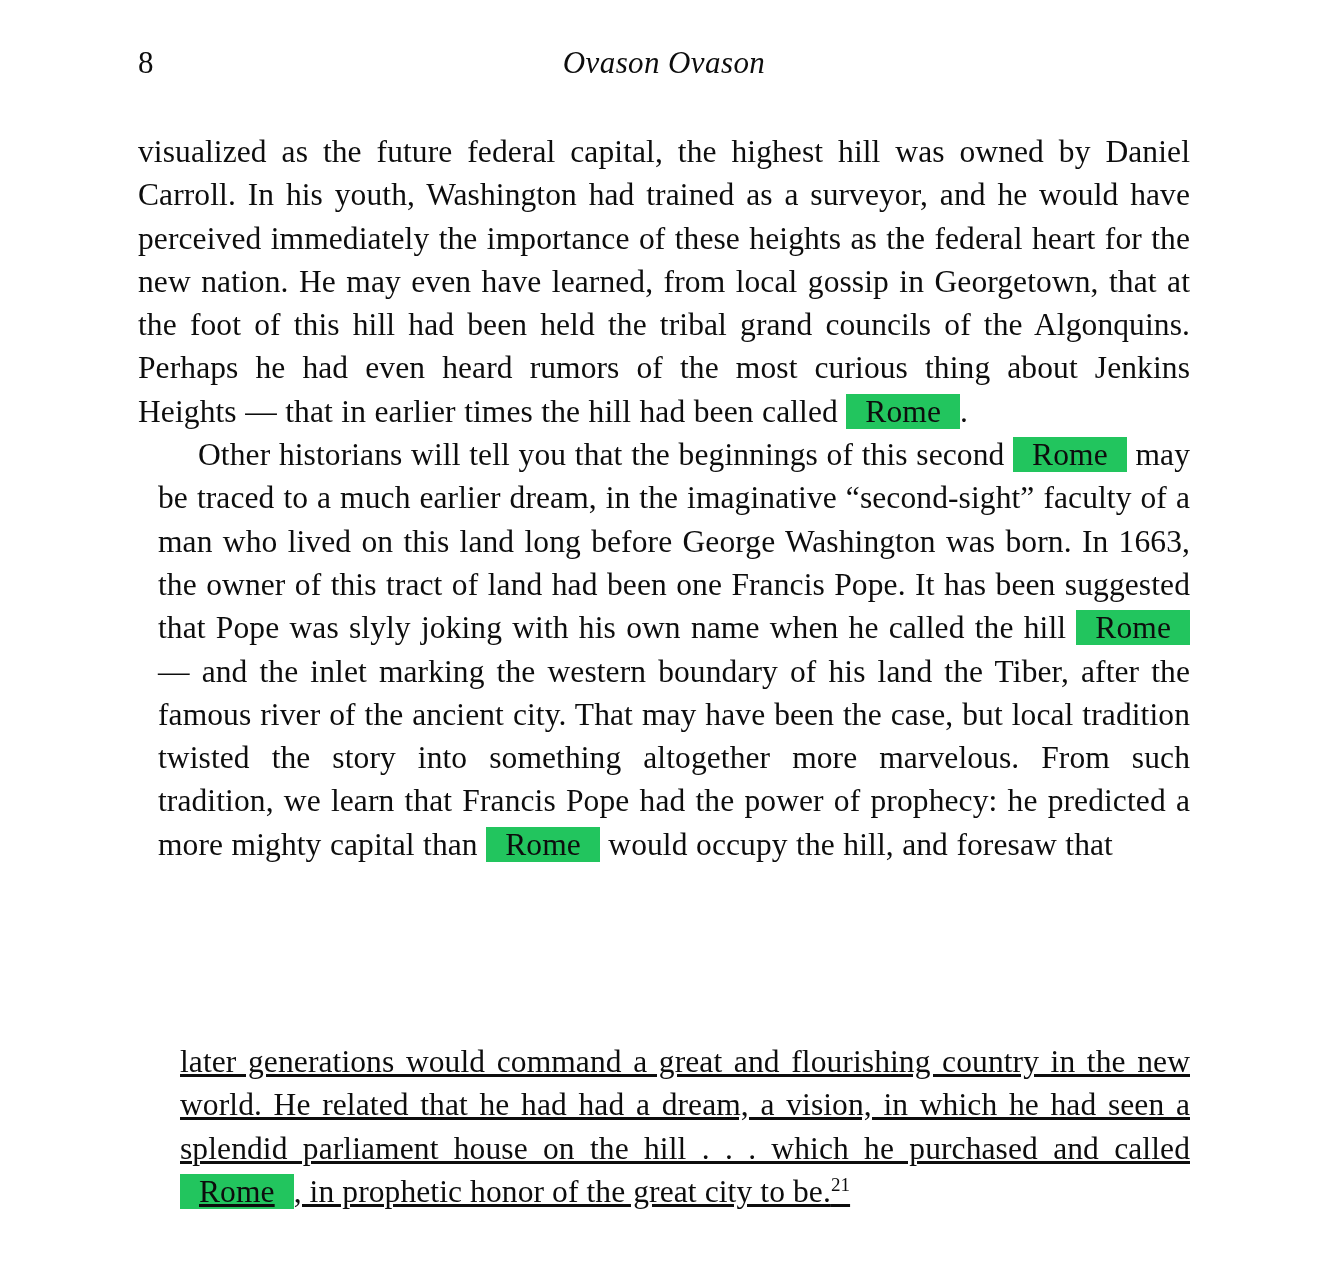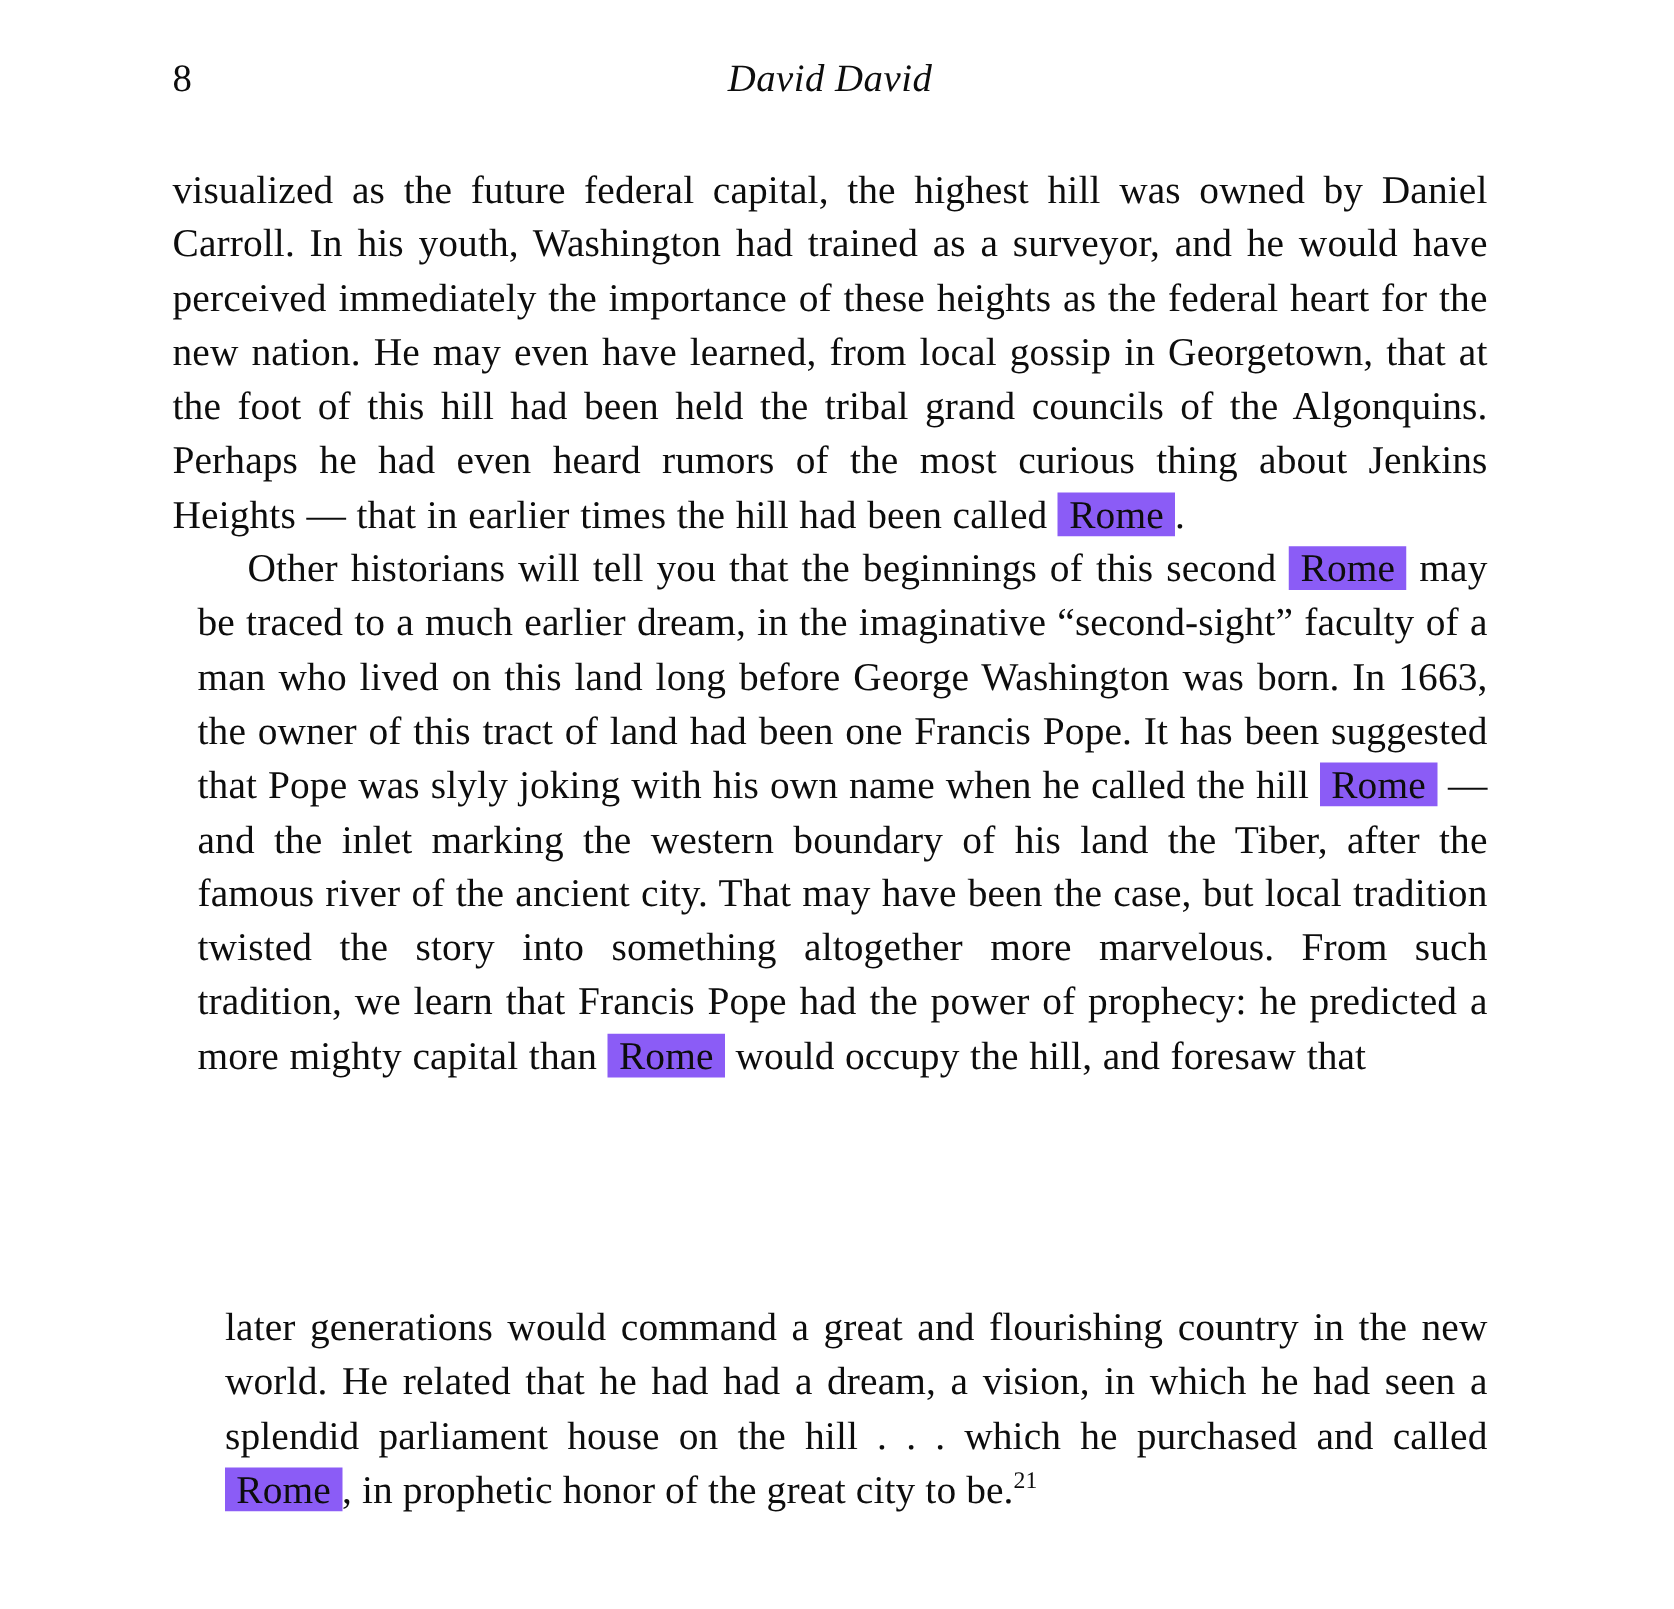--- a/index.html
+++ b/index.html
@@ -72,40 +72,41 @@
     left: 180px;
     top: 1040px;
     width: 1010px;
   }
   .quote-block p {
     margin: 0;
     font-size: 31.5px;
     line-height: 43.3px;
     text-align: justify;
     letter-spacing: 0.1px;
+    text-decoration: underline;
   }
   mark.hl {
-    background: #8b5cf6;
+    background: #22c55e;
     color: inherit;
-    padding: 0 9px;
+    padding: 0 19px;
   }
   sup.note {
     font-size: 19px;
     vertical-align: super;
     line-height: 0;
   }
 </style>
 </head>
 <body>
 
 <div class="page">
 
   <div class="header-row">
     <div class="folio">8</div>
-    <div class="running-head">David David</div>
+    <div class="running-head">Ovason Ovason</div>
   </div>
 
   <div class="body-block">
     <p class="para">visualized as the future federal capital, the highest hill was owned by Daniel Carroll. In his youth, Washington had trained as a surveyor, and he would have perceived immediately the importance of these heights as the federal heart for the new nation. He may even have learned, from local gossip in Georgetown, that at the foot of this hill had been held the tribal grand councils of the Algonquins. Perhaps he had even heard rumors of the most curious thing about Jenkins Heights — that in earlier times the hill had been called <mark class="hl">Rome</mark>.</p>
     <p class="para indent">Other historians will tell you that the beginnings of this second <mark class="hl">Rome</mark> may be traced to a much earlier dream, in the imaginative “second-sight” faculty of a man who lived on this land long before George Washington was born. In 1663, the owner of this tract of land had been one Francis Pope. It has been suggested that Pope was slyly joking with his own name when he called the hill <mark class="hl">Rome</mark> — and the inlet marking the western boundary of his land the Tiber, after the famous river of the ancient city. That may have been the case, but local tradition twisted the story into something altogether more marvelous. From such tradition, we learn that Francis Pope had the power of prophecy: he predicted a more mighty capital than <mark class="hl">Rome</mark> would occupy the hill, and foresaw that</p>
   </div>
 
   <div class="quote-block">
     <p>later generations would command a great and flourishing country in the new world. He related that he had had a dream, a vision, in which he had seen a splendid parliament house on the hill . . . which he purchased and called <mark class="hl">Rome</mark>, in prophetic honor of the great city to be.<sup class="note">21</sup></p>
   </div>

